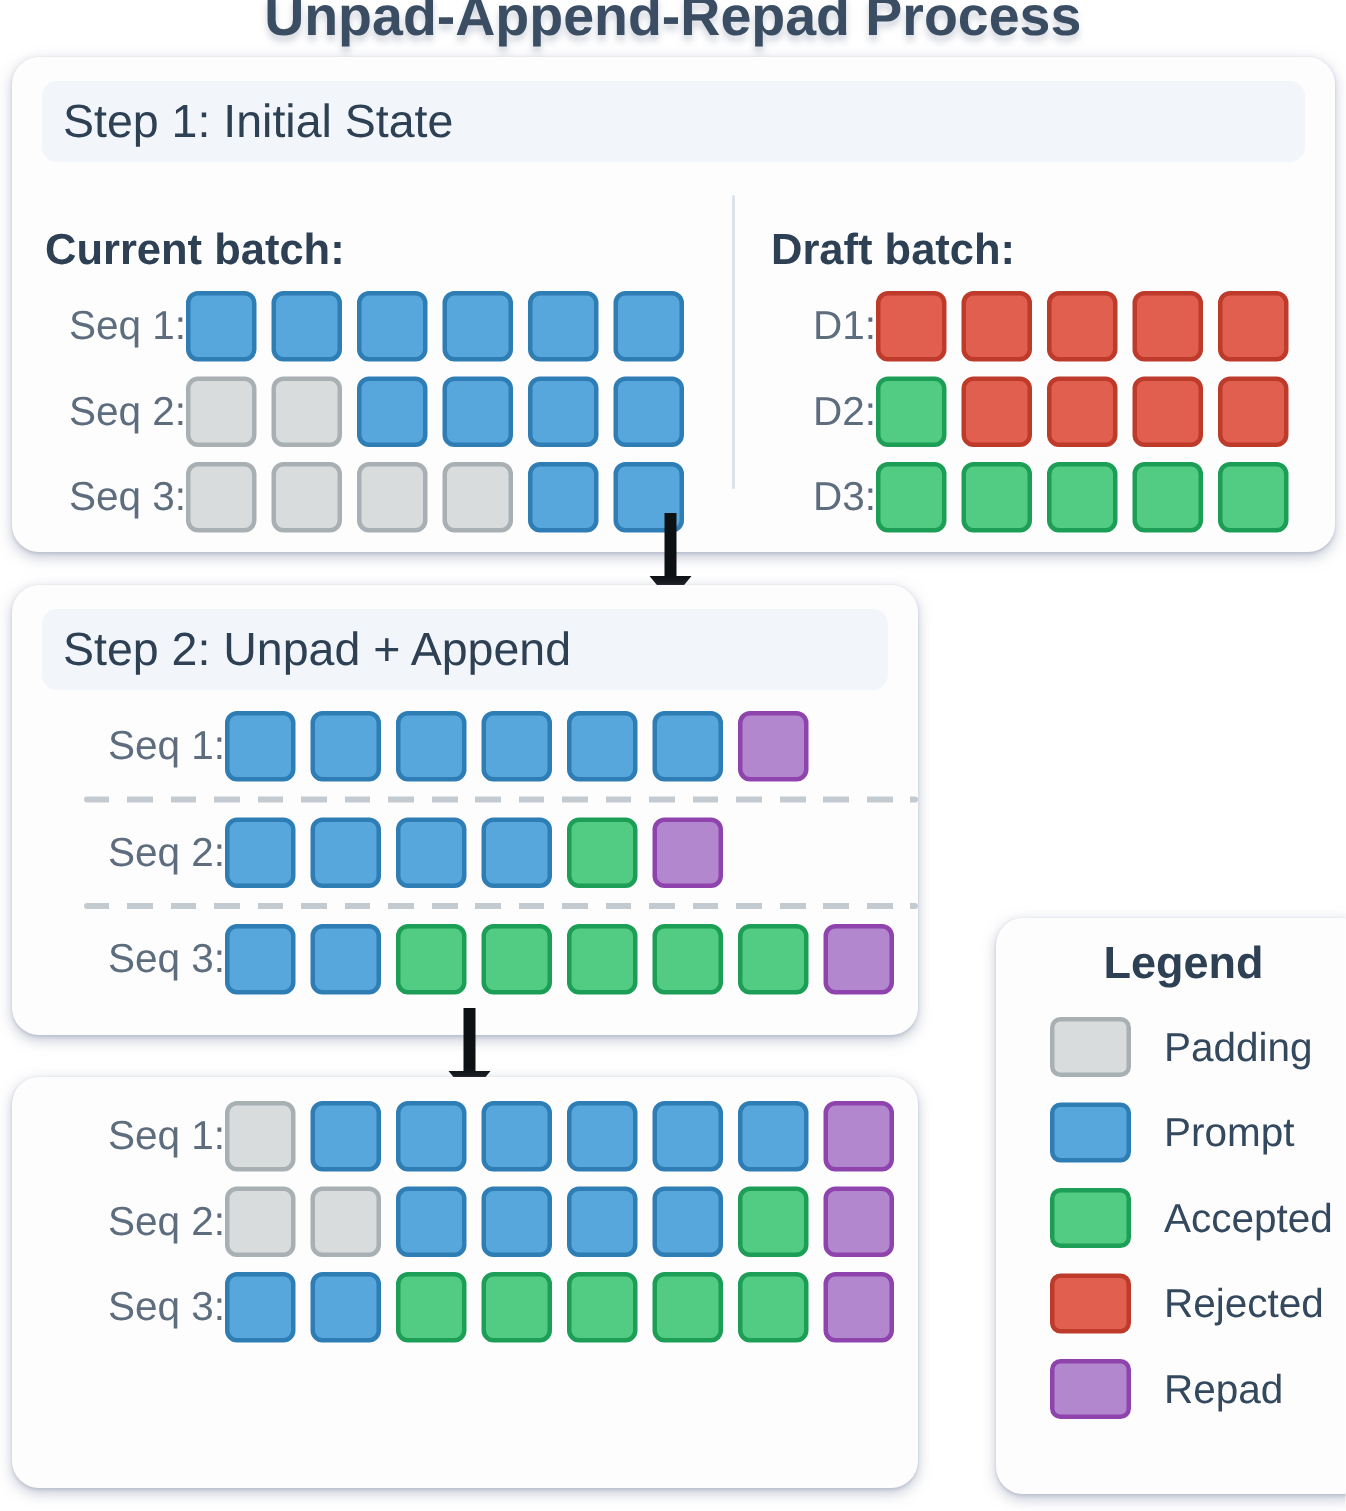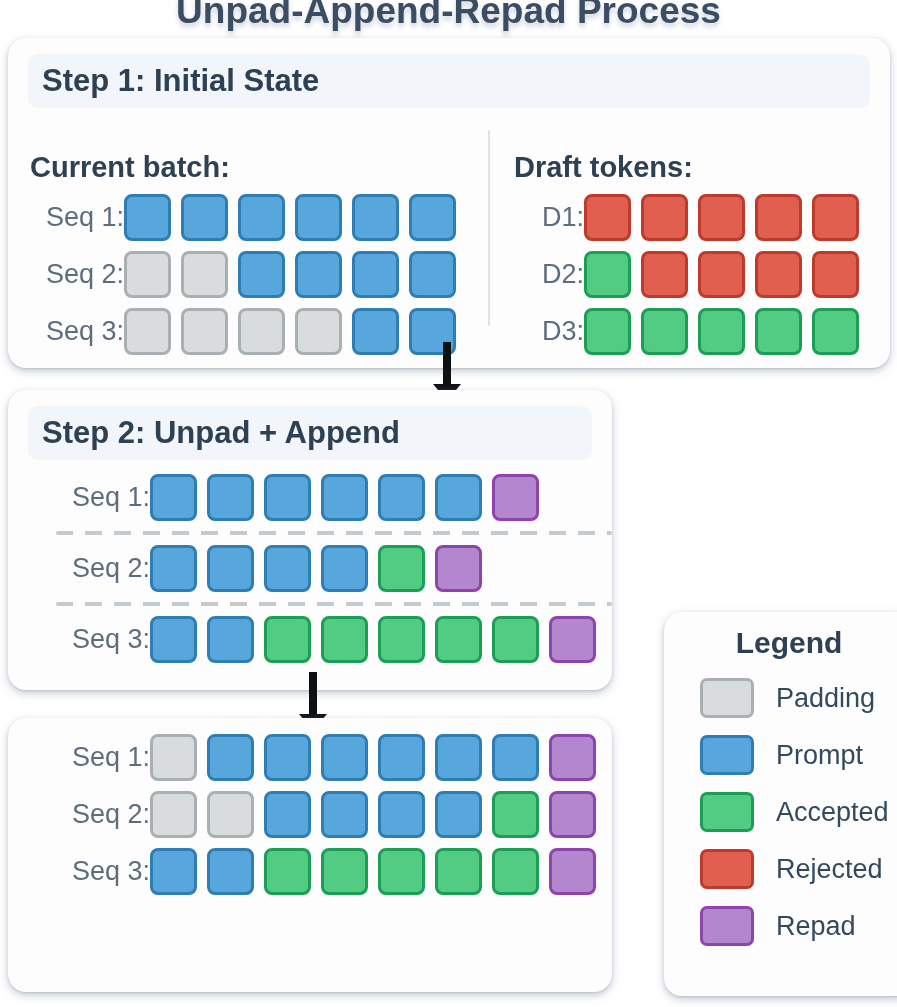--- a/index.html
+++ b/index.html
@@ -20,21 +20,21 @@
     box-shadow:0 3px 9px rgba(145,155,175,0.55), 0 1px 2px rgba(145,155,175,0.35);
     box-sizing:border-box;
   }
   .step1{left:8px;top:38px;width:882px;height:330px;padding:16px 20px;}
   .step2{left:8px;top:390px;width:604px;height:300px;padding:16px 20px;}
   .step3{left:8px;top:718px;width:604px;height:274px;padding:16px 20px;}
   .legend{left:664px;top:612px;width:250px;height:384px;padding:14px 0 0 0;}
 
   .step-header{
     background:#F2F6FB;border-radius:10px;
-    font-size:31px;font-weight:bold;color:#2E4053;
+    font-size:31px;font-weight:normal;color:#2E4053;
     padding:9px 14px;margin-bottom:14px;
   }
   .columns{display:flex;align-items:flex-start;}
   .col{flex:0 0 auto;margin-top:27px;}
   .col.left{width:460px;}
   .vdivider{
     flex:0 0 2px;width:2px;height:196px;background:#DDE3EA;
     margin:8px 6px 0 0;border-radius:1px;
   }
   .col.right{padding-left:16px;}
@@ -123,21 +123,21 @@
               <span class="token" style="background: rgb(217, 220, 221); border-color: rgb(169, 176, 180);"></span>
               <span class="token" style="background: rgb(217, 220, 221); border-color: rgb(169, 176, 180);"></span>
               <span class="token" style="background: rgb(87, 167, 221); border-color: rgb(46, 125, 181);"></span>
               <span class="token" style="background: rgb(87, 167, 221); border-color: rgb(46, 125, 181);"></span>
             </div>
           </div>
         </div>
     </div>
     <div class="vdivider"></div>
     <div class="col right">
-      <div class="subheader">Draft tokens:</div>
+      <div class="subheader">Draft batch:</div>
       <div class="rows">
           <div class="token-row">
             <span class="row-label">D1:</span>
             <div class="tokens">
               <span class="token" style="background: rgb(224, 95, 78); border-color: rgb(190, 58, 43);"></span>
               <span class="token" style="background: rgb(224, 95, 78); border-color: rgb(190, 58, 43);"></span>
               <span class="token" style="background: rgb(224, 95, 78); border-color: rgb(190, 58, 43);"></span>
               <span class="token" style="background: rgb(224, 95, 78); border-color: rgb(190, 58, 43);"></span>
               <span class="token" style="background: rgb(224, 95, 78); border-color: rgb(190, 58, 43);"></span>
             </div>

